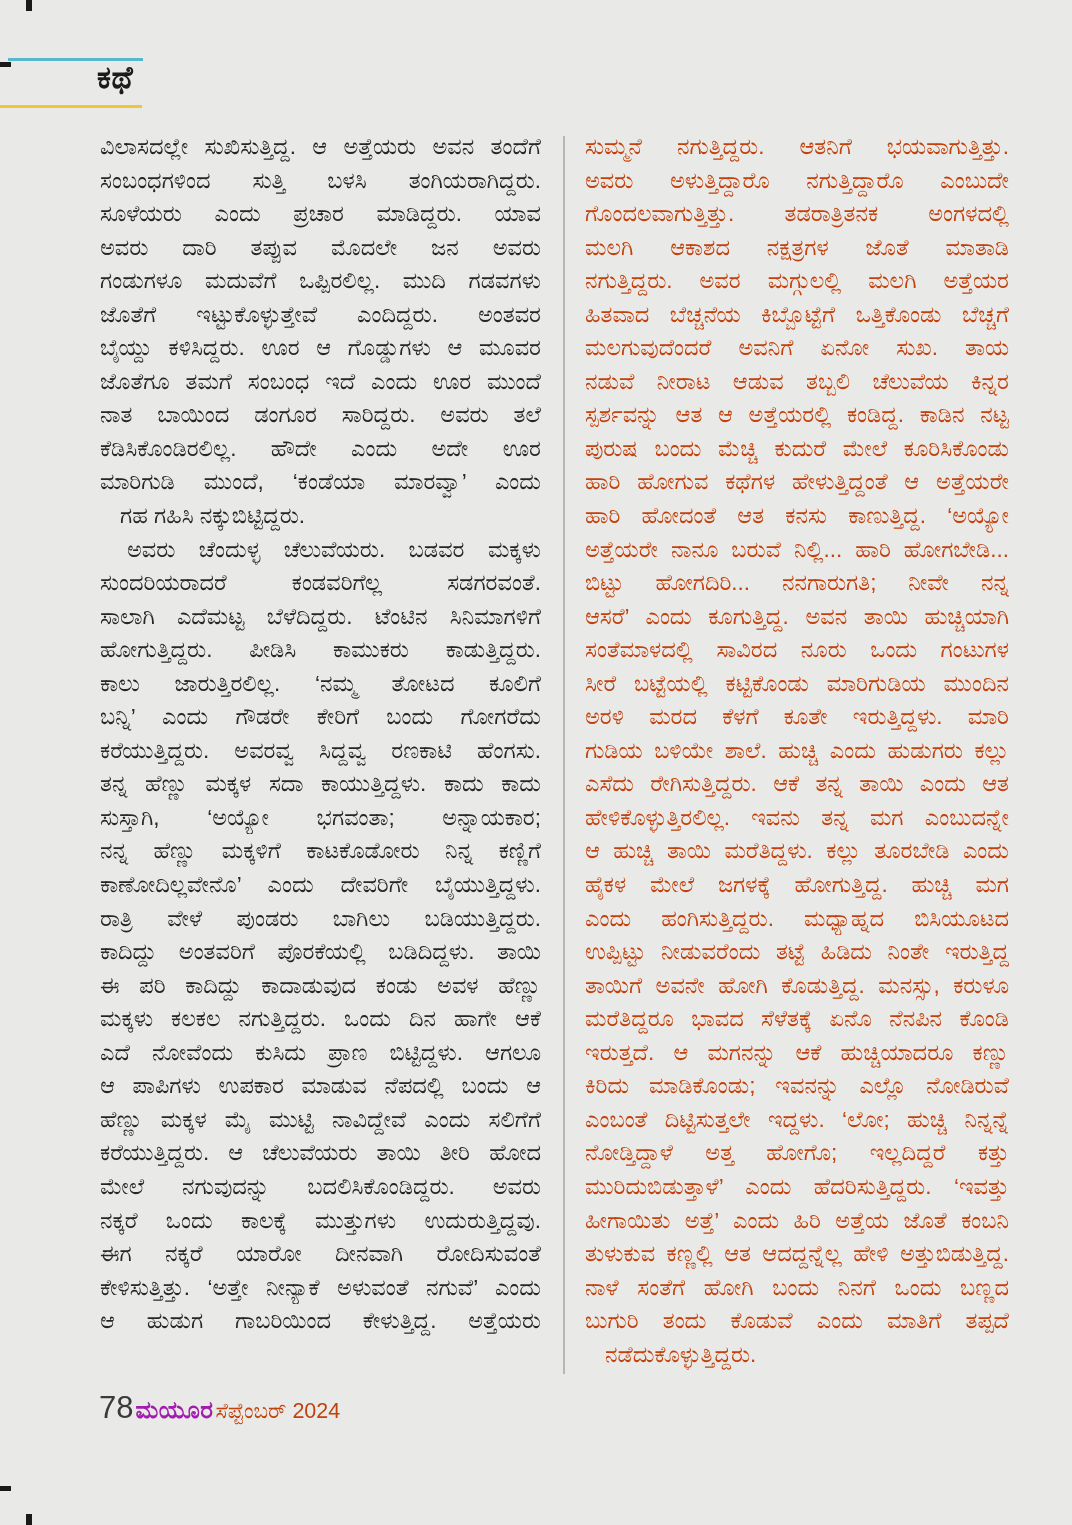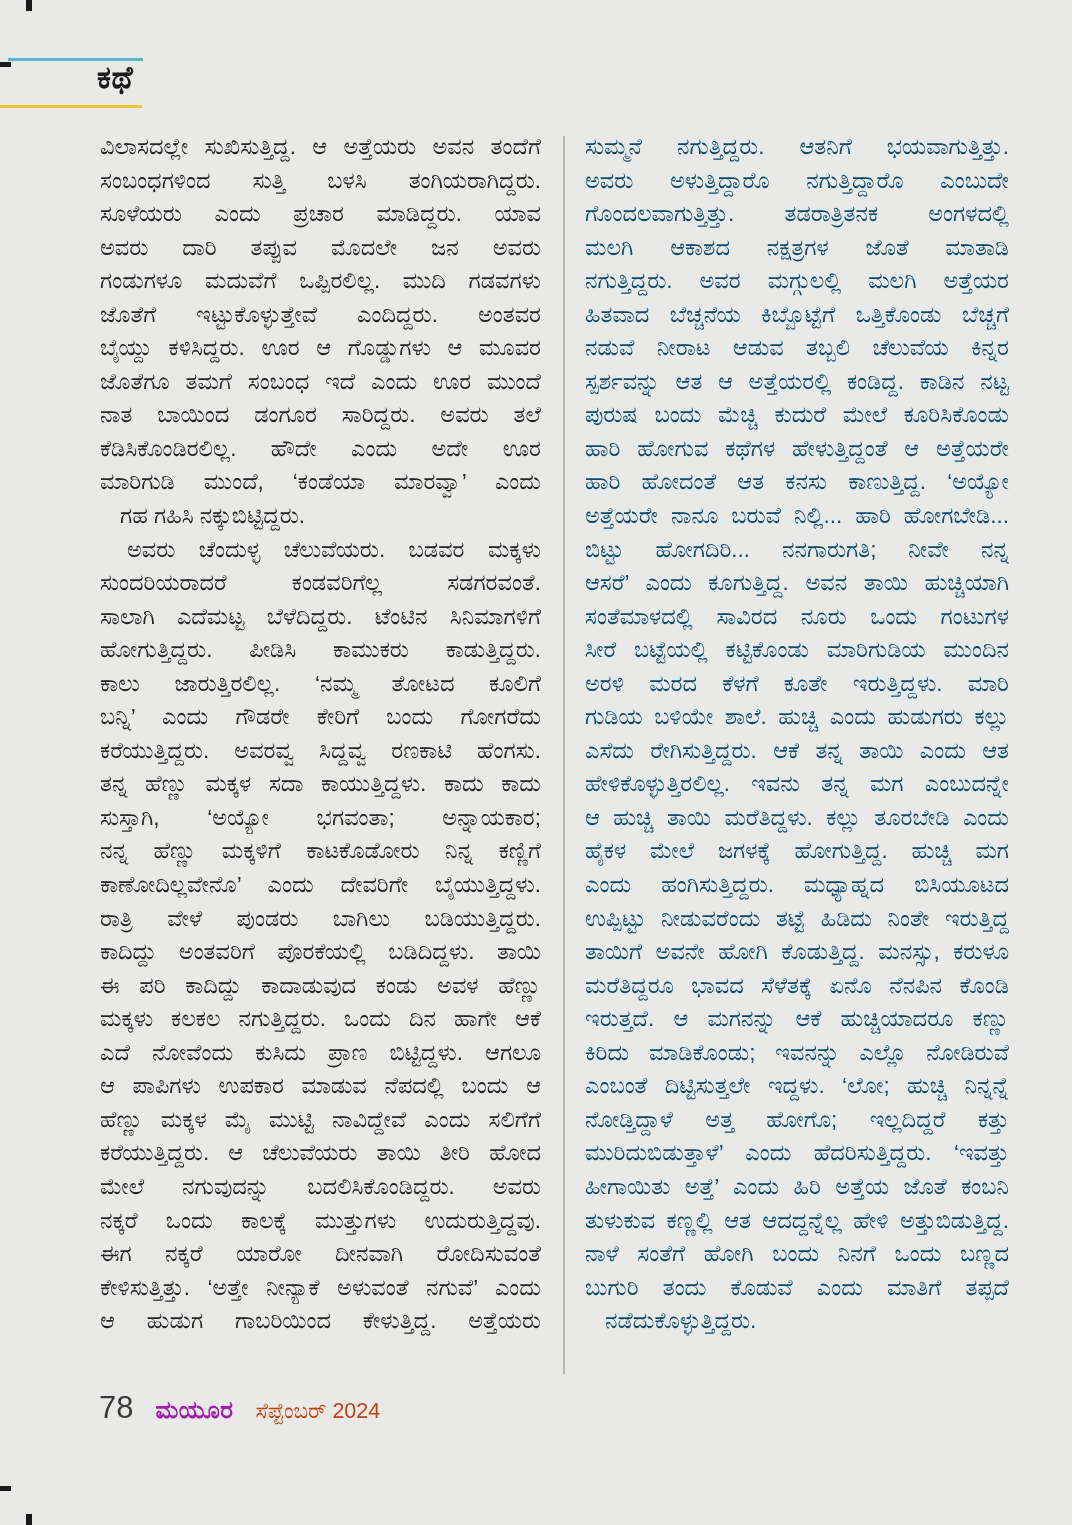--- a/index.html
+++ b/index.html
@@ -34,21 +34,21 @@
   .column .line.para-end{ text-align-last:left;margin-left:20px; -moz-text-align-last:left;}
   .column .line.indent{ text-indent:27px;}
   .col-left{left:100px;width:441px;}
   .col-right{left:585px;width:424px;}
   .divider{
     position:absolute;left:563px;top:136px;width:2px;height:1238px;
     background:#b3b8b7;
   }
   .footer{
     position:absolute;left:99px;top:1390px;height:42px;
-    display:flex;align-items:baseline;gap:22px;
+    display:flex;align-items:baseline;gap:2px;
   }
   .page-number{font-size:31px;color:#3a3a3a;}
   .brand{font-size:24px;font-weight:bold;letter-spacing:0.5px;}
   .issue{font-size:21.5px;color:#c2410c;}
 </style>
 </head>
 <body style="background-color: rgb(233, 234, 232);">
 
 <div class="crop" style="left:26px;top:0;width:6px;height:11px;"></div>
 <div class="crop" style="left:0;top:62px;width:11px;height:5px;"></div>
@@ -91,27 +91,28 @@
     <div class="line">ಆ ಪಾಪಿಗಳು ಉಪಕಾರ ಮಾಡುವ ನೆಪದಲ್ಲಿ ಬಂದು ಆ</div>
     <div class="line">ಹೆಣ್ಣು ಮಕ್ಕಳ ಮೈ ಮುಟ್ಟಿ ನಾವಿದ್ದೇವೆ ಎಂದು ಸಲಿಗೆಗೆ</div>
     <div class="line">ಕರೆಯುತ್ತಿದ್ದರು. ಆ ಚೆಲುವೆಯರು ತಾಯಿ ತೀರಿ ಹೋದ</div>
     <div class="line">ಮೇಲೆ ನಗುವುದನ್ನು ಬದಲಿಸಿಕೊಂಡಿದ್ದರು. ಅವರು</div>
     <div class="line">ನಕ್ಕರೆ ಒಂದು ಕಾಲಕ್ಕೆ ಮುತ್ತುಗಳು ಉದುರುತ್ತಿದ್ದವು.</div>
     <div class="line">ಈಗ ನಕ್ಕರೆ ಯಾರೋ ದೀನವಾಗಿ ರೋದಿಸುವಂತೆ</div>
     <div class="line">ಕೇಳಿಸುತ್ತಿತ್ತು. ‘ಅತ್ತೇ ನೀನ್ಯಾಕೆ ಅಳುವಂತೆ ನಗುವೆ’ ಎಂದು</div>
     <div class="line">ಆ ಹುಡುಗ ಗಾಬರಿಯಿಂದ ಕೇಳುತ್ತಿದ್ದ. ಅತ್ತೆಯರು</div>
   </div>
 <div class="divider"></div>
-<div class="column col-right" style="color: #0c4a6e;">
+<div class="column col-right" style="color: #c2410c;">
     <div class="line">ಸುಮ್ಮನೆ ನಗುತ್ತಿದ್ದರು. ಆತನಿಗೆ ಭಯವಾಗುತ್ತಿತ್ತು.</div>
     <div class="line">ಅವರು ಅಳುತ್ತಿದ್ದಾರೊ ನಗುತ್ತಿದ್ದಾರೊ ಎಂಬುದೇ</div>
     <div class="line">ಗೊಂದಲವಾಗುತ್ತಿತ್ತು. ತಡರಾತ್ರಿತನಕ ಅಂಗಳದಲ್ಲಿ</div>
     <div class="line">ಮಲಗಿ ಆಕಾಶದ ನಕ್ಷತ್ರಗಳ ಜೊತೆ ಮಾತಾಡಿ</div>
     <div class="line">ನಗುತ್ತಿದ್ದರು. ಅವರ ಮಗ್ಗುಲಲ್ಲಿ ಮಲಗಿ ಅತ್ತೆಯರ</div>
     <div class="line">ಹಿತವಾದ ಬೆಚ್ಚನೆಯ ಕಿಬ್ಬೊಟ್ಟೆಗೆ ಒತ್ತಿಕೊಂಡು ಬೆಚ್ಚಗೆ</div>
+    <div class="line">ಮಲಗುವುದೆಂದರೆ ಅವನಿಗೆ ಏನೋ ಸುಖ. ತಾಯ</div>
     <div class="line">ನಡುವೆ ನೀರಾಟ ಆಡುವ ತಬ್ಬಲಿ ಚೆಲುವೆಯ ಕಿನ್ನರ</div>
     <div class="line">ಸ್ಪರ್ಶವನ್ನು ಆತ ಆ ಅತ್ತೆಯರಲ್ಲಿ ಕಂಡಿದ್ದ. ಕಾಡಿನ ನಟ್ಟ</div>
     <div class="line">ಪುರುಷ ಬಂದು ಮೆಚ್ಚಿ ಕುದುರೆ ಮೇಲೆ ಕೂರಿಸಿಕೊಂಡು</div>
     <div class="line">ಹಾರಿ ಹೋಗುವ ಕಥೆಗಳ ಹೇಳುತ್ತಿದ್ದಂತೆ ಆ ಅತ್ತೆಯರೇ</div>
     <div class="line">ಹಾರಿ ಹೋದಂತೆ ಆತ ಕನಸು ಕಾಣುತ್ತಿದ್ದ. ‘ಅಯ್ಯೋ</div>
     <div class="line">ಅತ್ತೆಯರೇ ನಾನೂ ಬರುವೆ ನಿಲ್ಲಿ... ಹಾರಿ ಹೋಗಬೇಡಿ...</div>
     <div class="line">ಬಿಟ್ಟು ಹೋಗದಿರಿ... ನನಗಾರುಗತಿ; ನೀವೇ ನನ್ನ</div>
     <div class="line">ಆಸರೆ’ ಎಂದು ಕೂಗುತ್ತಿದ್ದ. ಅವನ ತಾಯಿ ಹುಚ್ಚಿಯಾಗಿ</div>
     <div class="line">ಸಂತೆಮಾಳದಲ್ಲಿ ಸಾವಿರದ ನೂರು ಒಂದು ಗಂಟುಗಳ</div>
     <div class="line">ಸೀರೆ ಬಟ್ಟೆಯಲ್ಲಿ ಕಟ್ಟಿಕೊಂಡು ಮಾರಿಗುಡಿಯ ಮುಂದಿನ</div>

